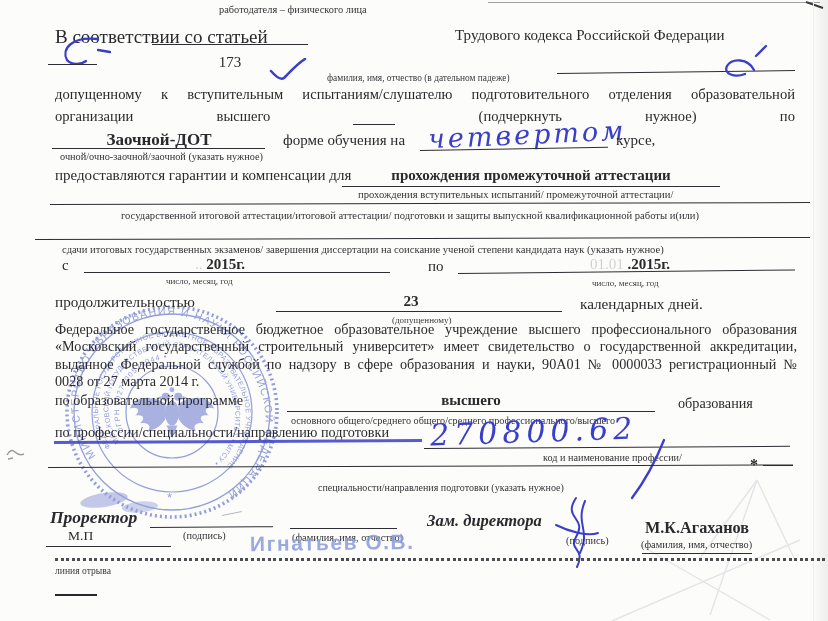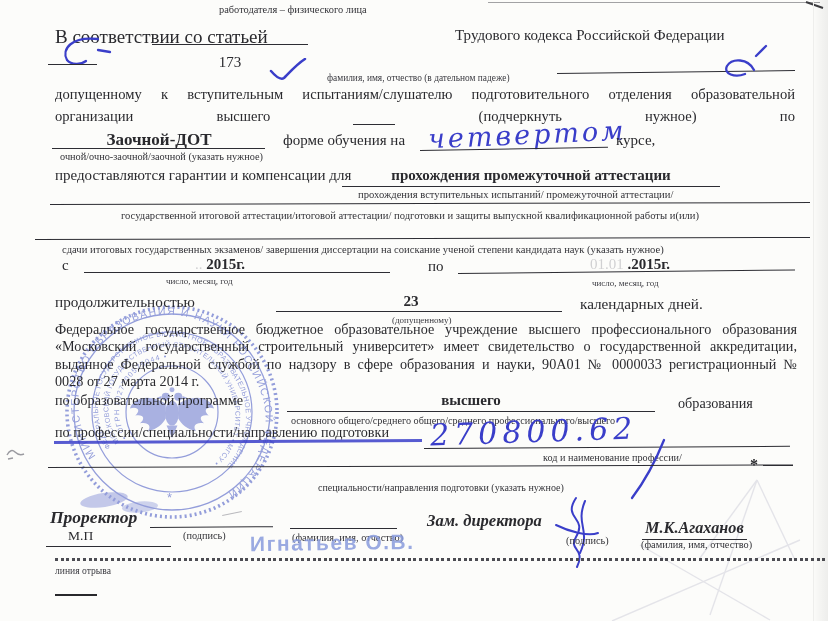--- a/index.html
+++ b/index.html
@@ -199,21 +199,21 @@
 
   <div class="abs bi" style="left:427px;top:511px;font-size:16.5px;">Зам. директора</div>
   <svg class="abs" style="left:546px;top:495px" width="56" height="76" viewBox="0 0 56 76">
       <g stroke="#3a3ec9" stroke-width="2" fill="none" stroke-linecap="round">
         <path d="M30,3 C16,24 42,22 30,42 C22,56 40,52 31,72"></path>
         <path d="M39,6 C29,30 45,34 34,58"></path>
         <path d="M10,30 C22,36 42,42 52,38"></path>
       </g>
     </svg>
   <div class="abs cap" style="left:566px;top:535px;">(подпись)</div>
-  <div class="abs b" style="left:642px;top:519px;font-size:16.2px;border-bottom:1.5px solid #2d2d33;padding:0 3px 1px 3px;font-style:italic;">М.К.Агаханов</div>
+  <div class="abs b" style="left:642px;top:519px;font-size:16.2px;border-bottom:1.5px solid #2d2d33;padding:0 3px 15px 3px;">М.К.Агаханов</div>
   <div class="abs cap" style="left:641px;top:539px;">(фамилия, имя, отчество)</div>
 
   <div class="abs dash-tear" style="left:55px;top:558px;width:773px;"></div>
   <div class="abs cap9" style="left:55px;top:565px;font-size:9.6px;">линия отрыва</div>
 
   <div class="abs" style="left:55px;top:594px;width:42px;border-top:2.6px solid #28282c;"></div>
 
 </div>
 
 </body></html>

